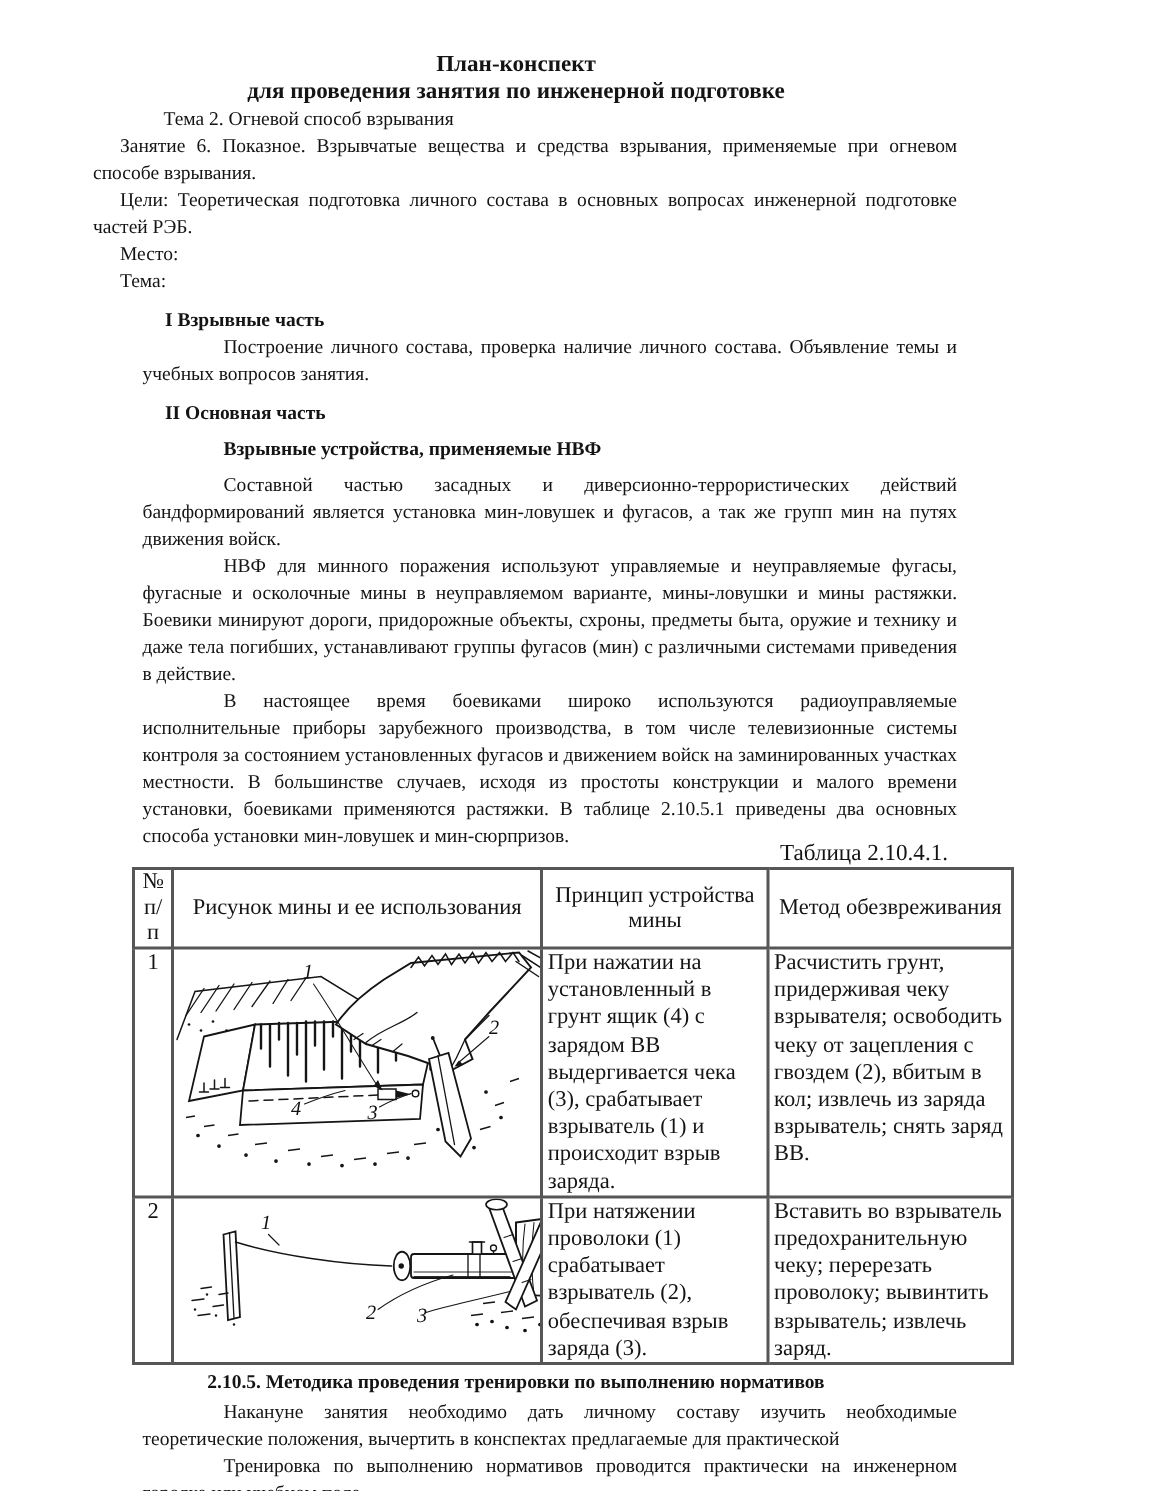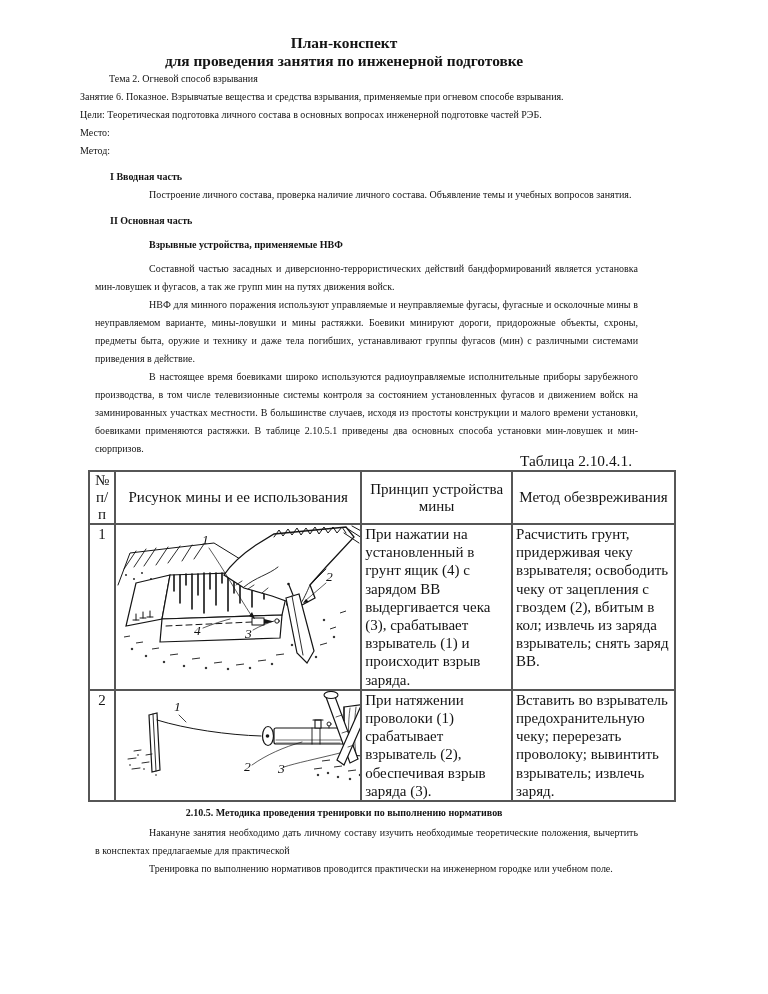--- a/index.html
+++ b/index.html
@@ -1,21 +1,21 @@
 <!DOCTYPE html>
 <html><head>
 <meta charset="utf-8">
 <style>
   html,body{margin:0;padding:0;background:#ffffff;}
   .page{
     position:relative;width:676px;height:994px;background:#fff;color:#141414;
     font-family:"Liberation Serif",serif;font-size:15.4px;line-height:18px;
     box-sizing:border-box;padding-top:34px;overflow:hidden;
   }
-  p,h3,h4{margin:0;font-size:10px;line-height:18px;}
+  p,h3,h4{margin:0;font-size:13px;line-height:18px;}
   .title{font-weight:bold;text-align:center;margin:0 38px 0 50px;}
   .intro{margin:0 38px 0 62px;}
   .tema{text-indent:47px;}
   .ind1{text-indent:18px;}
   .just{text-align:justify;text-align-last:left;}
   .h-sec{font-weight:bold;margin:8px 38px 0 110px;}
   .h-sub{font-weight:bold;margin:6px 38px 0 149px;}
   .body-par{margin:0 38px 0 95px;text-indent:54px;}
   .mt6{margin-top:6px;}
   .caption{font-weight:normal;text-align:right;margin:-6px 44px 0 0;}
@@ -39,23 +39,23 @@
 
 <div class="page">
 
   <div class="title">План-конспект</div>
   <div class="title">для проведения занятия по инженерной подготовке</div>
 
   <p class="intro tema">Тема 2. Огневой способ взрывания</p>
   <p class="intro ind1 just">Занятие 6. Показное. Взрывчатые вещества и средства взрывания, применяемые при огневом способе взрывания.</p>
   <p class="intro ind1 just">Цели: Теоретическая подготовка личного состава в основных вопросах инженерной подготовке частей РЭБ.</p>
   <p class="intro ind1">Место:</p>
-  <p class="intro ind1">Метод:</p>
-
-  <h3 class="h-sec">I Вводная часть</h3>
+  <p class="intro ind1">Тема:</p>
+
+  <h3 class="h-sec">I Взрывные часть</h3>
   <p class="body-par just">Построение личного состава, проверка наличие личного состава. Объявление темы и учебных вопросов занятия.</p>
 
   <h3 class="h-sec">II Основная часть</h3>
   <h4 class="h-sub">Взрывные устройства, применяемые НВФ</h4>
 
   <p class="body-par just mt6">Составной частью засадных и диверсионно-террористических действий бандформирований является установка мин-ловушек и фугасов, а так же групп мин на путях движения войск.</p>
   <p class="body-par just">НВФ для минного поражения используют управляемые и неуправляемые фугасы, фугасные и осколочные мины в неуправляемом варианте, мины-ловушки и мины растяжки. Боевики минируют дороги, придорожные объекты, схроны, предметы быта, оружие и технику и даже тела погибших, устанавливают группы фугасов (мин) с различными системами приведения в действие.</p>
   <p class="body-par just">В настоящее время боевиками широко используются радиоуправляемые исполнительные приборы зарубежного производства, в том числе телевизионные системы контроля за состоянием установленных фугасов и движением войск на заминированных участках местности. В большинстве случаев, исходя из простоты конструкции и малого времени установки, боевиками применяются растяжки. В таблице 2.10.5.1 приведены два основных способа установки мин-ловушек и мин-сюрпризов.</p>
 
   <div class="caption">Таблица 2.10.4.1.</div>

